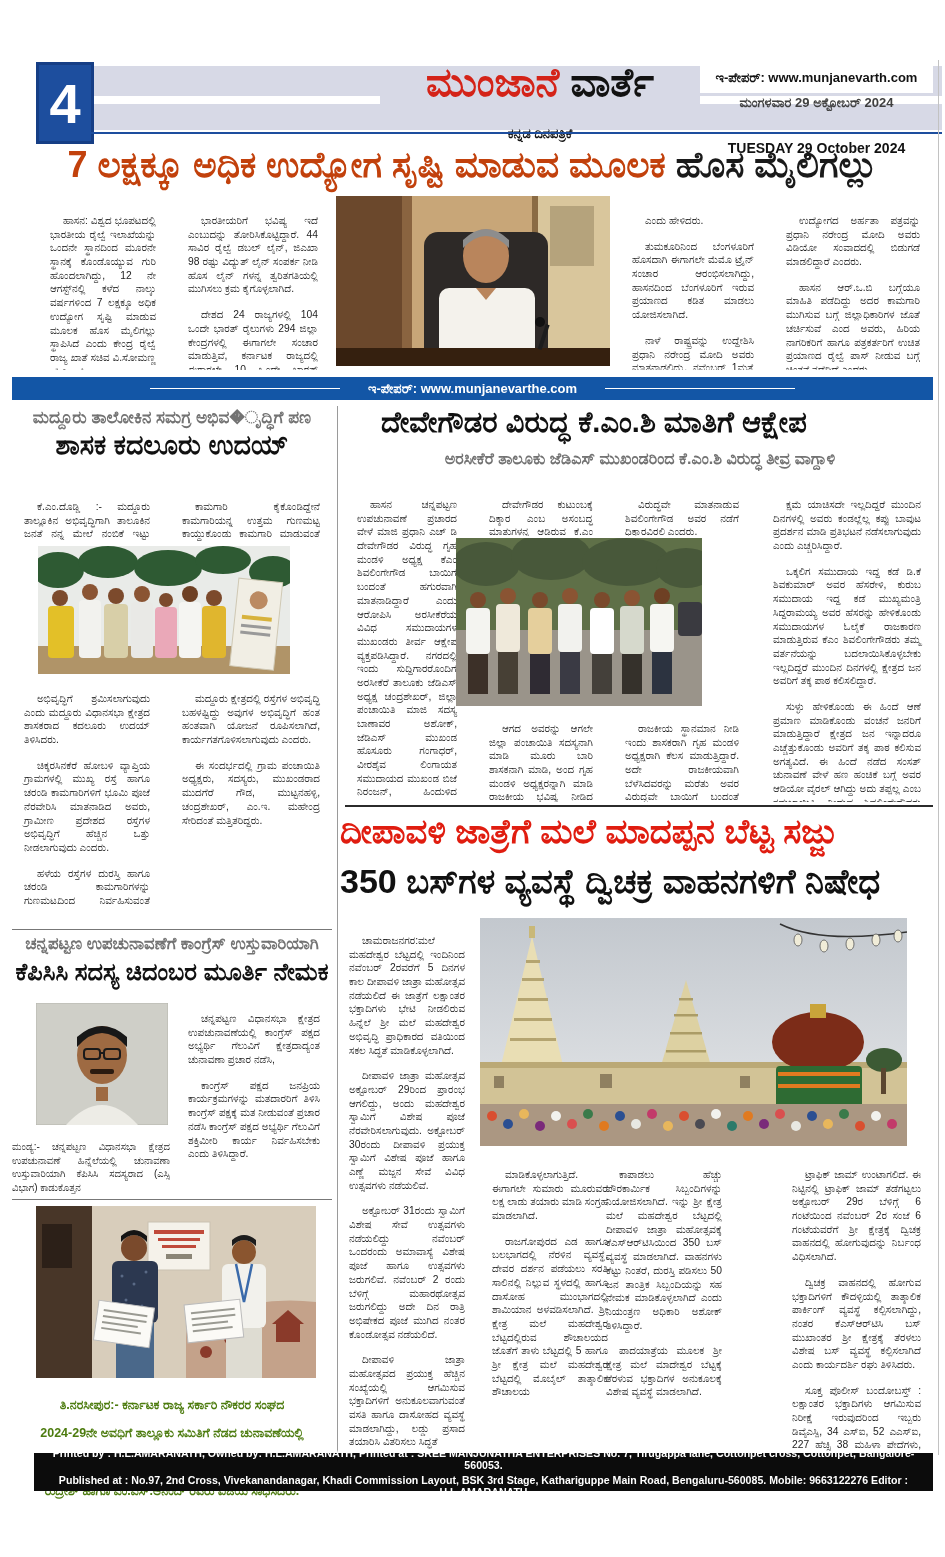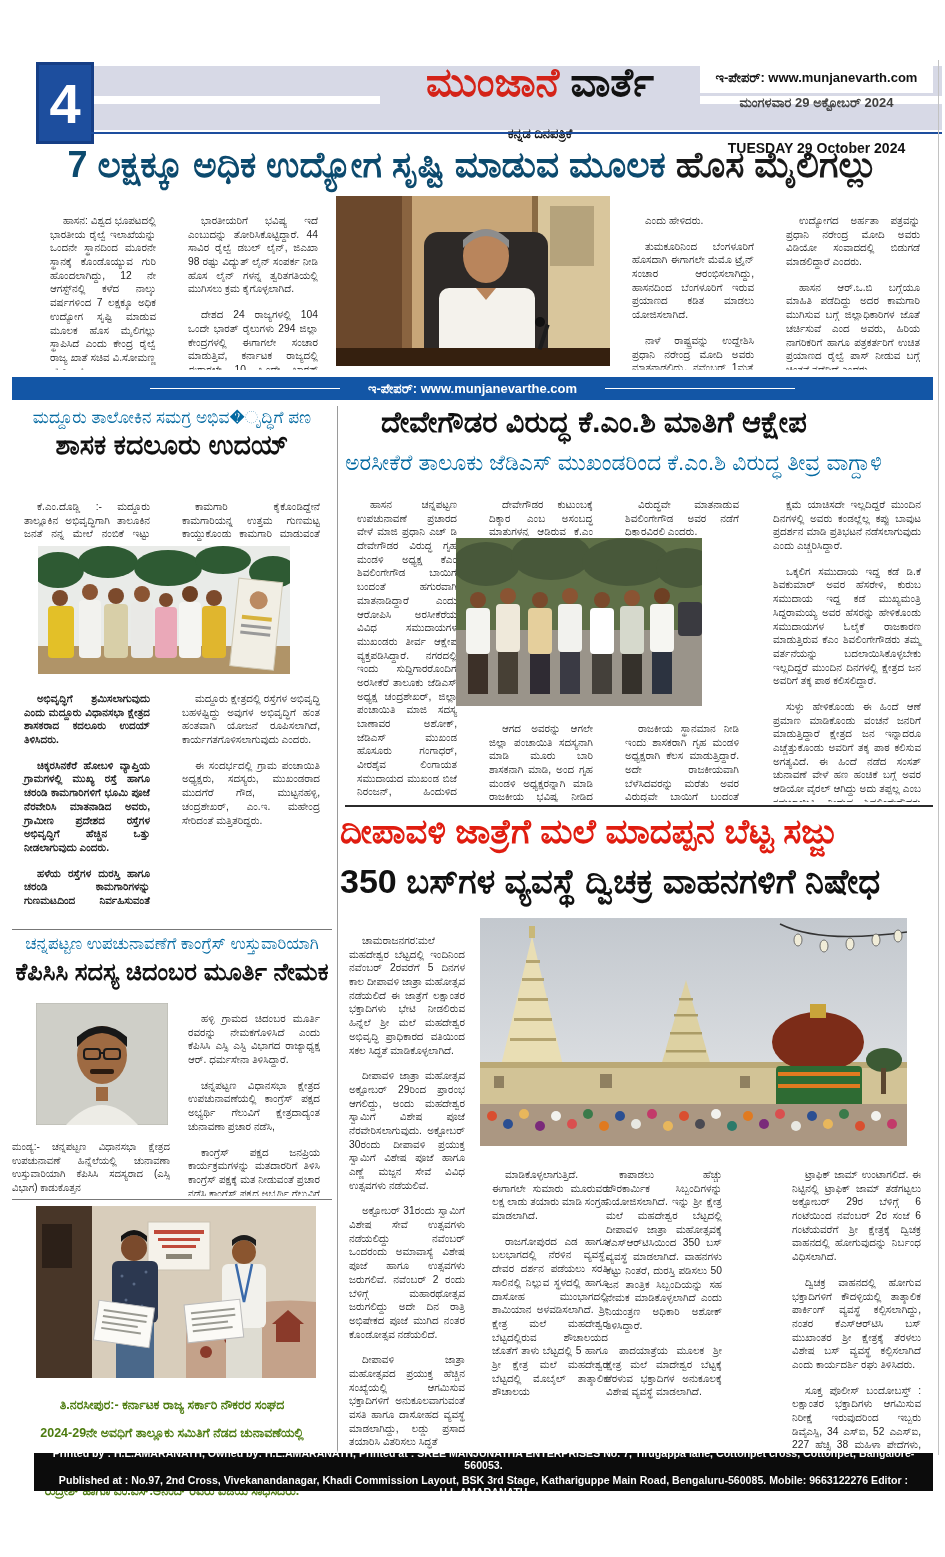--- a/index.html
+++ b/index.html
@@ -20,30 +20,30 @@
   #masthead .red{color:#d42318;}
   #masthead .blk{color:#121212;}
   #masthead-sub{left:380px;top:126px;width:320px;text-align:center;font-size:13px;font-weight:bold;color:#121212;}
   #epaper-top{left:700px;top:63px;width:233px;height:30px;background:#ffffff;display:flex;align-items:center;justify-content:center;
               font-size:13px;font-weight:bold;color:#121212;}
   #date-kn{left:700px;top:95px;width:233px;text-align:center;font-size:13px;font-weight:bold;color:#404040;}
   #date-en{left:700px;top:112px;width:233px;text-align:center;font-size:14px;font-weight:bold;color:#121212;margin-top:28px;}
 
   
   #lead-headline{left:12px;top:142px;width:921px;text-align:center;font-size:36px;font-weight:bold;line-height:1.25;}
-  #lead-headline .red{color:#0c4a6e;}
+  #lead-headline .red{color:#c2410c;}
   #lead-headline .blk{color:#1a1a1a;}
 
   
   #epaper-bar{left:12px;top:377px;width:921px;height:23px;background:#1356a6;color:#fff;
               display:flex;align-items:center;justify-content:center;font-size:13px;font-weight:bold;}
   #epaper-bar .line{height:1px;background:#fff;width:190px;margin:0 28px;}
 
   
-  .kicker{font-weight:normal;color:#0369a1;text-align:center;}
+  .kicker{font-weight:bold;color:#737373;text-align:center;}
   .headline{font-weight:bold;color:#111;text-align:center;}
 
   #footer{left:34px;top:1453px;width:899px;height:38px;background:#0c0c0c;color:#ffffff;
           display:flex;flex-direction:column;align-items:center;justify-content:center;gap:3px;
           font-size:10.6px;font-weight:bold;text-align:center;}
 
   svg{display:block;}
 </style>
 </head>
 <body>
@@ -164,33 +164,33 @@
         <circle cx="128" cy="54" r="7" fill="#7c4a2c"></circle>
           <rect x="117" y="61" width="22" height="51" rx="4" fill="#eaa8b8"></rect>
         <circle cx="152" cy="48" r="8" fill="#6e4024"></circle>
           <rect x="141" y="56" width="22" height="56" rx="4" fill="#f5f5f2"></rect>
         <circle cx="176" cy="52" r="8" fill="#7c4a2c"></circle>
           <rect x="164" y="60" width="24" height="52" rx="4" fill="#e0b62e"></rect>
       </g>
     </svg>
   </div>
 
-  <div class="abs bodytext" style="left:12px;top:680px;width:150px;height:224px;font-weight:bold;">
+  <div class="abs bodytext" style="left:12px;top:680px;width:150px;height:224px;">
       <p>ಅಭಿವೃದ್ಧಿಗೆ ಶ್ರಮಿಸಲಾಗುವುದು ಎಂದು ಮದ್ದೂರು ವಿಧಾನಸಭಾ ಕ್ಷೇತ್ರದ ಶಾಸಕರಾದ ಕದಲೂರು ಉದಯ್ ತಿಳಿಸಿದರು.</p>
       <p>ಚಿಕ್ಕರಸಿನಕೆರೆ ಹೋಬಳಿ ವ್ಯಾಪ್ತಿಯ ಗ್ರಾಮಗಳಲ್ಲಿ ಮುಖ್ಯ ರಸ್ತೆ ಹಾಗೂ ಚರಂಡಿ ಕಾಮಗಾರಿಗಳಿಗೆ ಭೂಮಿ ಪೂಜೆ ನೆರವೇರಿಸಿ ಮಾತನಾಡಿದ ಅವರು, ಗ್ರಾಮೀಣ ಪ್ರದೇಶದ ರಸ್ತೆಗಳ ಅಭಿವೃದ್ಧಿಗೆ ಹೆಚ್ಚಿನ ಒತ್ತು ನೀಡಲಾಗುವುದು ಎಂದರು.</p>
       <p>ಹಳೆಯ ರಸ್ತೆಗಳ ದುರಸ್ತಿ ಹಾಗೂ ಚರಂಡಿ ಕಾಮಗಾರಿಗಳನ್ನು ಗುಣಮಟ್ಟದಿಂದ ನಿರ್ವಹಿಸುವಂತೆ ಅಧಿಕಾರಿಗಳಿಗೆ ಸೂಚನೆ ನೀಡಿದರು.</p>
       <p>ಗ್ರಾಮಸ್ಥರು ಮನವಿ ಮಾಡಿದ್ದು ಅವರ ಮನವಿಗೆ ಸ್ಪಂದಿಸಿ ತುರ್ತು ಅನುದಾನ ತಂದು</p>
     </div>
   <div class="abs bodytext" style="left:170px;top:680px;width:162px;height:224px;">
       <p>ಮದ್ದೂರು ಕ್ಷೇತ್ರದಲ್ಲಿ ರಸ್ತೆಗಳ ಅಭಿವೃದ್ಧಿ ಬಹಳಷ್ಟಿದ್ದು ಅವುಗಳ ಅಭಿವೃದ್ಧಿಗೆ ಹಂತ ಹಂತವಾಗಿ ಯೋಜನೆ ರೂಪಿಸಲಾಗಿದೆ, ಕಾರ್ಯಗತಗೊಳಿಸಲಾಗುವುದು ಎಂದರು.</p>
       <p>ಈ ಸಂದರ್ಭದಲ್ಲಿ ಗ್ರಾಮ ಪಂಚಾಯಿತಿ ಅಧ್ಯಕ್ಷರು, ಸದಸ್ಯರು, ಮುಖಂಡರಾದ ಮುದಗೆರೆ ಗೌಡ, ಮುಟ್ಟನಹಳ್ಳಿ, ಚಂದ್ರಶೇಖರ್, ಎಂ.ಇ. ಮಹೇಂದ್ರ ಸೇರಿದಂತೆ ಮತ್ತಿತರಿದ್ದರು.</p>
     </div>
 
   <div class="abs headline" style="left:345px;top:406px;width:590px;font-size:29px;text-align:left;margin-left:36px;">ದೇವೇಗೌಡರ ವಿರುದ್ಧ ಕೆ.ಎಂ.ಶಿ ಮಾತಿಗೆ ಆಕ್ಷೇಪ</div>
-  <div class="abs kicker" style="left:345px;top:450px;width:590px;font-size:22px;text-align:left;">ಅರಸೀಕೆರೆ ತಾಲೂಕು ಜೆಡಿಎಸ್ ಮುಖಂಡರಿಂದ ಕೆ.ಎಂ.ಶಿ ವಿರುದ್ಧ ತೀವ್ರ ವಾಗ್ದಾಳಿ</div>
+  <div class="abs kicker" style="left:345px;top:450px;width:590px;font-size:16px;text-align:center;">ಅರಸೀಕೆರೆ ತಾಲೂಕು ಜೆಡಿಎಸ್ ಮುಖಂಡರಿಂದ ಕೆ.ಎಂ.ಶಿ ವಿರುದ್ಧ ತೀವ್ರ ವಾಗ್ದಾಳಿ</div>
 
   <div class="abs bodytext" style="left:345px;top:486px;width:124px;height:316px;">
       <p>ಹಾಸನ ಚನ್ನಪಟ್ಟಣ ಉಪಚುನಾವಣೆ ಪ್ರಚಾರದ ವೇಳೆ ಮಾಜಿ ಪ್ರಧಾನಿ ಎಚ್ ಡಿ ದೇವೇಗೌಡರ ವಿರುದ್ಧ ಗೃಹ ಮಂಡಳಿ ಅಧ್ಯಕ್ಷ ಕೆಎಂ ಶಿವಲಿಂಗೇಗೌಡ ಬಾಯಿಗೆ ಬಂದಂತೆ ಹಗುರವಾಗಿ ಮಾತನಾಡಿದ್ದಾರೆ ಎಂದು ಆರೋಪಿಸಿ ಅರಸೀಕೆರೆಯ ವಿವಿಧ ಸಮುದಾಯಗಳ ಮುಖಂಡರು ತೀರ್ವ ಆಕ್ಷೇಪ ವ್ಯಕ್ತಪಡಿಸಿದ್ದಾರೆ. ನಗರದಲ್ಲಿ ಇಂದು ಸುದ್ದಿಗಾರರೊಂದಿಗೆ ಅರಸೀಕೆರೆ ತಾಲೂಕು ಜೆಡಿಎಸ್ ಅಧ್ಯಕ್ಷ ಚಂದ್ರಶೇಖರ್, ಜಿಲ್ಲಾ ಪಂಚಾಯಿತಿ ಮಾಜಿ ಸದಸ್ಯ ಬಾಣಾವರ ಅಶೋಕ್, ಜೆಡಿಎಸ್ ಮುಖಂಡ ಹೊಸೂರು ಗಂಗಾಧರ್, ವೀರಶೈವ ಲಿಂಗಾಯತ ಸಮುದಾಯದ ಮುಖಂಡ ಬಿಜೆ ನಿರಂಜನ್, ಹಿಂದುಳಿದ ವರ್ಗಗಳ ಮುಖಂಡ ಗಂಡಸಿ ಮಂಜಣ್ಣ, ರಾಜ್ಯ ಕುರುಬ ಸಂಘದ ಉಪಾಧ್ಯಕ್ಷ ಕೆಂಕೆರೆ ಕೇಶವ್, ತಾಲೂಕು ಪಂಚಾಯಿತಿ ಮಾಜಿ ಅಧ್ಯಕ್ಷ ಶೇಖರ್ ನಾಯಕ್, ಯಾದವ ಸಮಾಜದ ಮುಖಂಡ ಬಸವಲಿಂಗಪ್ಪ, ಸೇರಿದಂತೆ ಹಲವರು ಶಿವಲಿಂಗೇಗೌಡರ ಮಾತಿಗೆ ಆಕ್ಷೇಪ ವ್ಯಕ್ತಪಡಿಸಿದ್ದಾರೆ. ಒಕ್ಕಲಿಗರು ಎಂದರೆ ಕೇವಲ ದೇವೇಗೌಡರ ಕುಟುಂಬ ಅಲ್ಲ ನಾವು ಕೂಡ ಒಕ್ಕಲಿಗ ನಾಯಕರೇ, ಒಕ್ಕಲಿಗರ ನಾಯಕರನ್ನು ಕುರಿತು ರಾಜಕಾರಣ ಮಾಡುತ್ತಿರುವ</p>
     </div>
   <div class="abs bodytext" style="left:477px;top:486px;width:128px;height:50px;">
       <p>ದೇವೇಗೌಡರ ಕುಟುಂಬಕ್ಕೆ ದಿಕ್ಕಾರ ಎಂಬ ಅಸಂಬದ್ಧ ಮಾತುಗಳನ್ನ ಆಡಿರುವ ಕೆ.ಎಂ ಶಿವಲಿಂಗೇಗೌಡ ಈ ಹಿಂದೆ ಕನಿಷ್ಠ ಗ್ರಾಮ ಪಂಚಾಯಿತಿ ಚುನಾವಣೆಯನ್ನು ಗೆಲ್ಲಲು</p>
     </div>
   <div class="abs bodytext" style="left:477px;top:710px;width:128px;height:92px;">
       <p>ಆಗದ ಅವರನ್ನು ಆಗಲೇ ಜಿಲ್ಲಾ ಪಂಚಾಯಿತಿ ಸದಸ್ಯನಾಗಿ ಮಾಡಿ ಮೂರು ಬಾರಿ ಶಾಸಕನಾಗಿ ಮಾಡಿ, ಅಂದ ಗೃಹ ಮಂಡಳಿ ಅಧ್ಯಕ್ಷರನ್ನಾಗಿ ಮಾಡಿ ರಾಜಕೀಯ ಭವಿಷ್ಯ ನೀಡಿದ ದೇವೇಗೌಡರ ಕುಟುಂಬದ ಋಣ ಮರೆತು, ಈ ಹಿಂದೆ ಬೆಳೆದು ಬಂದ ದಾರಿ ಹಾಗೂ ಬೆಳೆಸಿದವರನ್ನು ಮರೆತು ಅವರ</p>
     </div>
@@ -373,21 +373,20 @@
         <rect x="68" y="46" width="16" height="10" rx="3"></rect>
         <line x1="64" y1="50" x2="68" y2="50"></line>
       </g>
       <rect x="54" y="66" width="24" height="5" rx="2" fill="#2b1b10"></rect>
       <path d="M30,122 Q66,82 102,122 Z" fill="#edece6"></path>
       <rect x="60" y="84" width="12" height="14" fill="#9e6a42"></rect>
     </svg>
   </div>
 
   <div class="abs bodytext" style="left:176px;top:1000px;width:156px;height:196px;">
-      <p>ಹಳ್ಳಿ ಗ್ರಾಮದ ಚಿದಂಬರ ಮೂರ್ತಿ ರವರನ್ನು ನೇಮಕಗೊಳಿಸಿದೆ ಎಂದು ಕೆಪಿಸಿಸಿ ಎಸ್ಸಿ ಎಸ್ಟಿ ವಿಭಾಗದ ರಾಜ್ಯಾಧ್ಯಕ್ಷ ಆರ್. ಧರ್ಮಸೇನಾ ತಿಳಿಸಿದ್ದಾರೆ.</p>
       <p>ಚನ್ನಪಟ್ಟಣ ವಿಧಾನಸಭಾ ಕ್ಷೇತ್ರದ ಉಪಚುನಾವಣೆಯಲ್ಲಿ ಕಾಂಗ್ರೆಸ್ ಪಕ್ಷದ ಅಭ್ಯರ್ಥಿ ಗೆಲುವಿಗೆ ಕ್ಷೇತ್ರದಾದ್ಯಂತ ಚುನಾವಣಾ ಪ್ರಚಾರ ನಡೆಸಿ,</p>
       <p>ಕಾಂಗ್ರೆಸ್ ಪಕ್ಷದ ಜನಪ್ರಿಯ ಕಾರ್ಯಕ್ರಮಗಳನ್ನು ಮತದಾರರಿಗೆ ತಿಳಿಸಿ ಕಾಂಗ್ರೆಸ್ ಪಕ್ಷಕ್ಕೆ ಮತ ನೀಡುವಂತೆ ಪ್ರಚಾರ ನಡೆಸಿ ಕಾಂಗ್ರೆಸ್ ಪಕ್ಷದ ಅಭ್ಯರ್ಥಿ ಗೆಲುವಿಗೆ ಶಕ್ತಿಮೀರಿ ಕಾರ್ಯ ನಿರ್ವಹಿಸಬೇಕು ಎಂದು ತಿಳಿಸಿದ್ದಾರೆ.</p>
     </div>
   <div class="abs caption" style="left:12px;top:1130px;width:158px;height:66px;text-align:justify;">
       <p>ಮಂಡ್ಯ:- ಚನ್ನಪಟ್ಟಣ ವಿಧಾನಸಭಾ ಕ್ಷೇತ್ರದ ಉಪಚುನಾವಣೆ ಹಿನ್ನೆಲೆಯಲ್ಲಿ ಚುನಾವಣಾ ಉಸ್ತುವಾರಿಯಾಗಿ ಕೆಪಿಸಿಸಿ ಸದಸ್ಯರಾದ (ಎಸ್ಸಿ ವಿಭಾಗ) ಕಾಡುಕೊತ್ತನ</p>
     </div>
 
   <div class="abs rule-h" style="left:12px;top:1199px;width:320px;background:#777;height:1px;"></div>
 
   <div class="abs" style="left:36px;top:1206px;width:280px;height:172px;">

